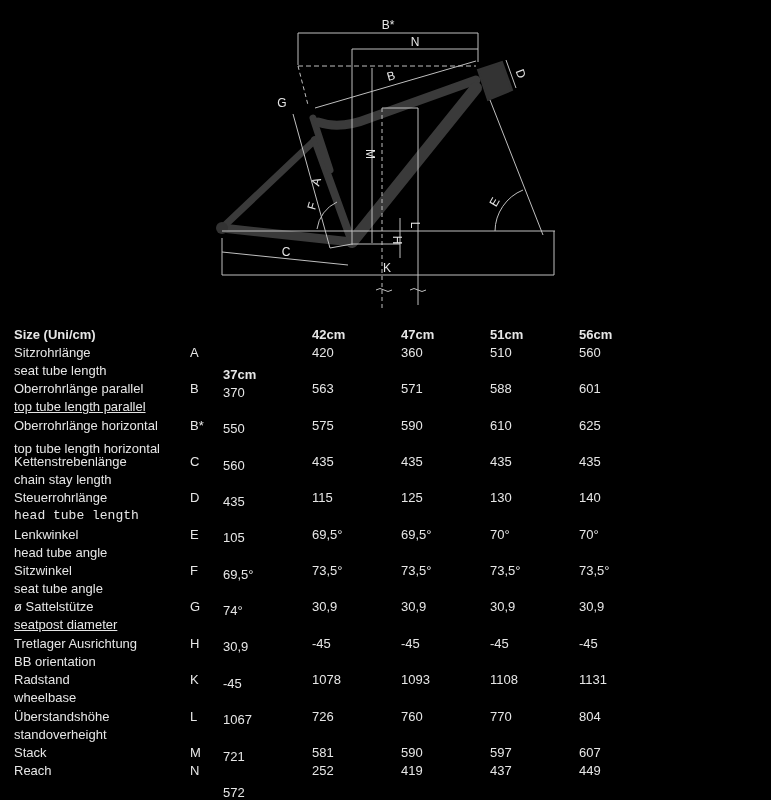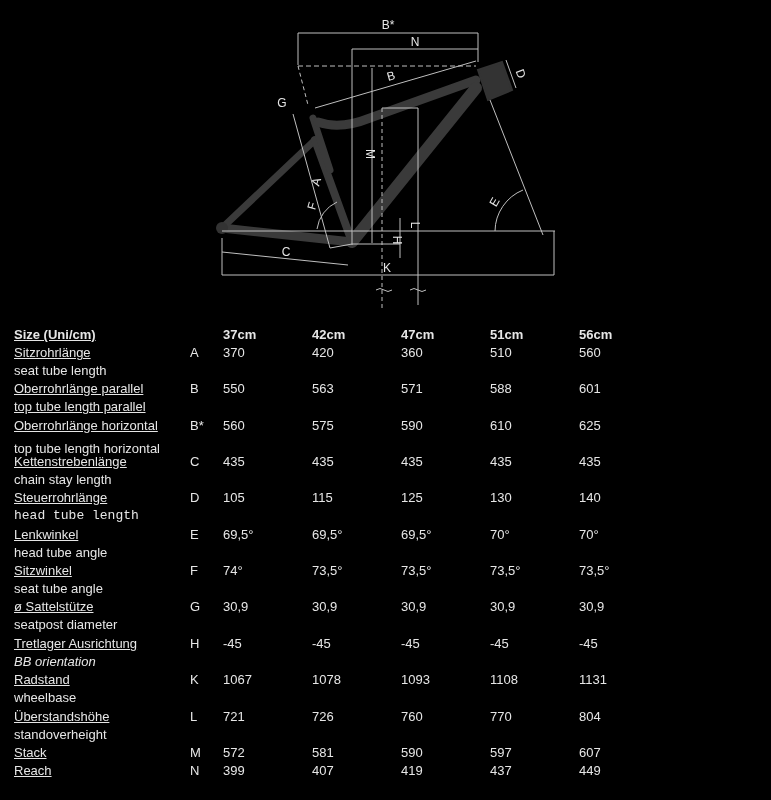--- a/index.html
+++ b/index.html
@@ -3,23 +3,23 @@
 <meta charset="utf-8">
 <style>
   html, body { margin: 0; padding: 0; background: #000; }
   body { width: 771px; height: 800px; position: relative; overflow: hidden;
          font-family: "Liberation Sans", sans-serif; color: #e6e6e6; }
   #diagram { position: absolute; left: 200px; top: 0; width: 380px; height: 310px; }
   #geo-table { position: absolute; left: 14px; top: 326px; }
   .row { position: absolute; left: 0; height: 18px; font-size: 13px; line-height: 18px; white-space: nowrap; }
   .cell { position: absolute; top: 0; }
   .hdr { font-weight: bold; }
-  .c-label { left: 0; text-decoration: underline; }
+  .c-label { left: 0; }
   .c-code { left: 176px; }
-  .c-v0 { left: 209px; }
+  .c-v0 { left: 209px; margin-top: 40px; }
   .c-v1 { left: 298px; }
   .c-v2 { left: 387px; }
   .c-v3 { left: 476px; }
   .c-v4 { left: 565px; text-align: center; }
   .sub { position: absolute; left: 0; font-size: 13px; line-height: 18px; white-space: nowrap; }
 </style>
 </head>
 <body>
 
 <svg id="diagram" viewBox="0 0 380 310" xmlns="http://www.w3.org/2000/svg">
@@ -163,31 +163,31 @@
       <div class="sub" style="top: 254px;">seat tube angle</div>
       <div class="row" style="top: 272px;">
         <span class="cell c-label">ø Sattelstütze</span>
         <span class="cell c-code">G</span>
         <span class="cell c-v0">30,9</span>
         <span class="cell c-v1">30,9</span>
         <span class="cell c-v2">30,9</span>
         <span class="cell c-v3">30,9</span>
         <span class="cell c-v4">30,9</span>
       </div>
-      <div class="sub" style="top: 290px;">seatpost diameter</div>
+      <div class="sub" style="top: 290px; text-decoration: underline;">seatpost diameter</div>
       <div class="row" style="top: 309px;">
         <span class="cell c-label">Tretlager Ausrichtung</span>
         <span class="cell c-code">H</span>
         <span class="cell c-v0">-45</span>
         <span class="cell c-v1">-45</span>
         <span class="cell c-v2">-45</span>
         <span class="cell c-v3">-45</span>
         <span class="cell c-v4">-45</span>
       </div>
-      <div class="sub" style="top: 327px; font-style: italic;">BB orientation</div>
+      <div class="sub" style="top: 327px;">BB orientation</div>
       <div class="row" style="top: 345px;">
         <span class="cell c-label">Radstand</span>
         <span class="cell c-code">K</span>
         <span class="cell c-v0">1067</span>
         <span class="cell c-v1">1078</span>
         <span class="cell c-v2">1093</span>
         <span class="cell c-v3">1108</span>
         <span class="cell c-v4">1131</span>
       </div>
       <div class="sub" style="top: 363px;">wheelbase</div>
@@ -207,19 +207,19 @@
         <span class="cell c-v0">572</span>
         <span class="cell c-v1">581</span>
         <span class="cell c-v2">590</span>
         <span class="cell c-v3">597</span>
         <span class="cell c-v4">607</span>
       </div>
       <div class="row" style="top: 436px;">
         <span class="cell c-label">Reach</span>
         <span class="cell c-code">N</span>
         <span class="cell c-v0">399</span>
-        <span class="cell c-v1">407</span>
+        <span class="cell c-v1">252</span>
         <span class="cell c-v2">419</span>
         <span class="cell c-v3">437</span>
         <span class="cell c-v4">449</span>
       </div>
     </div>
 </div>
 
 </body></html>

